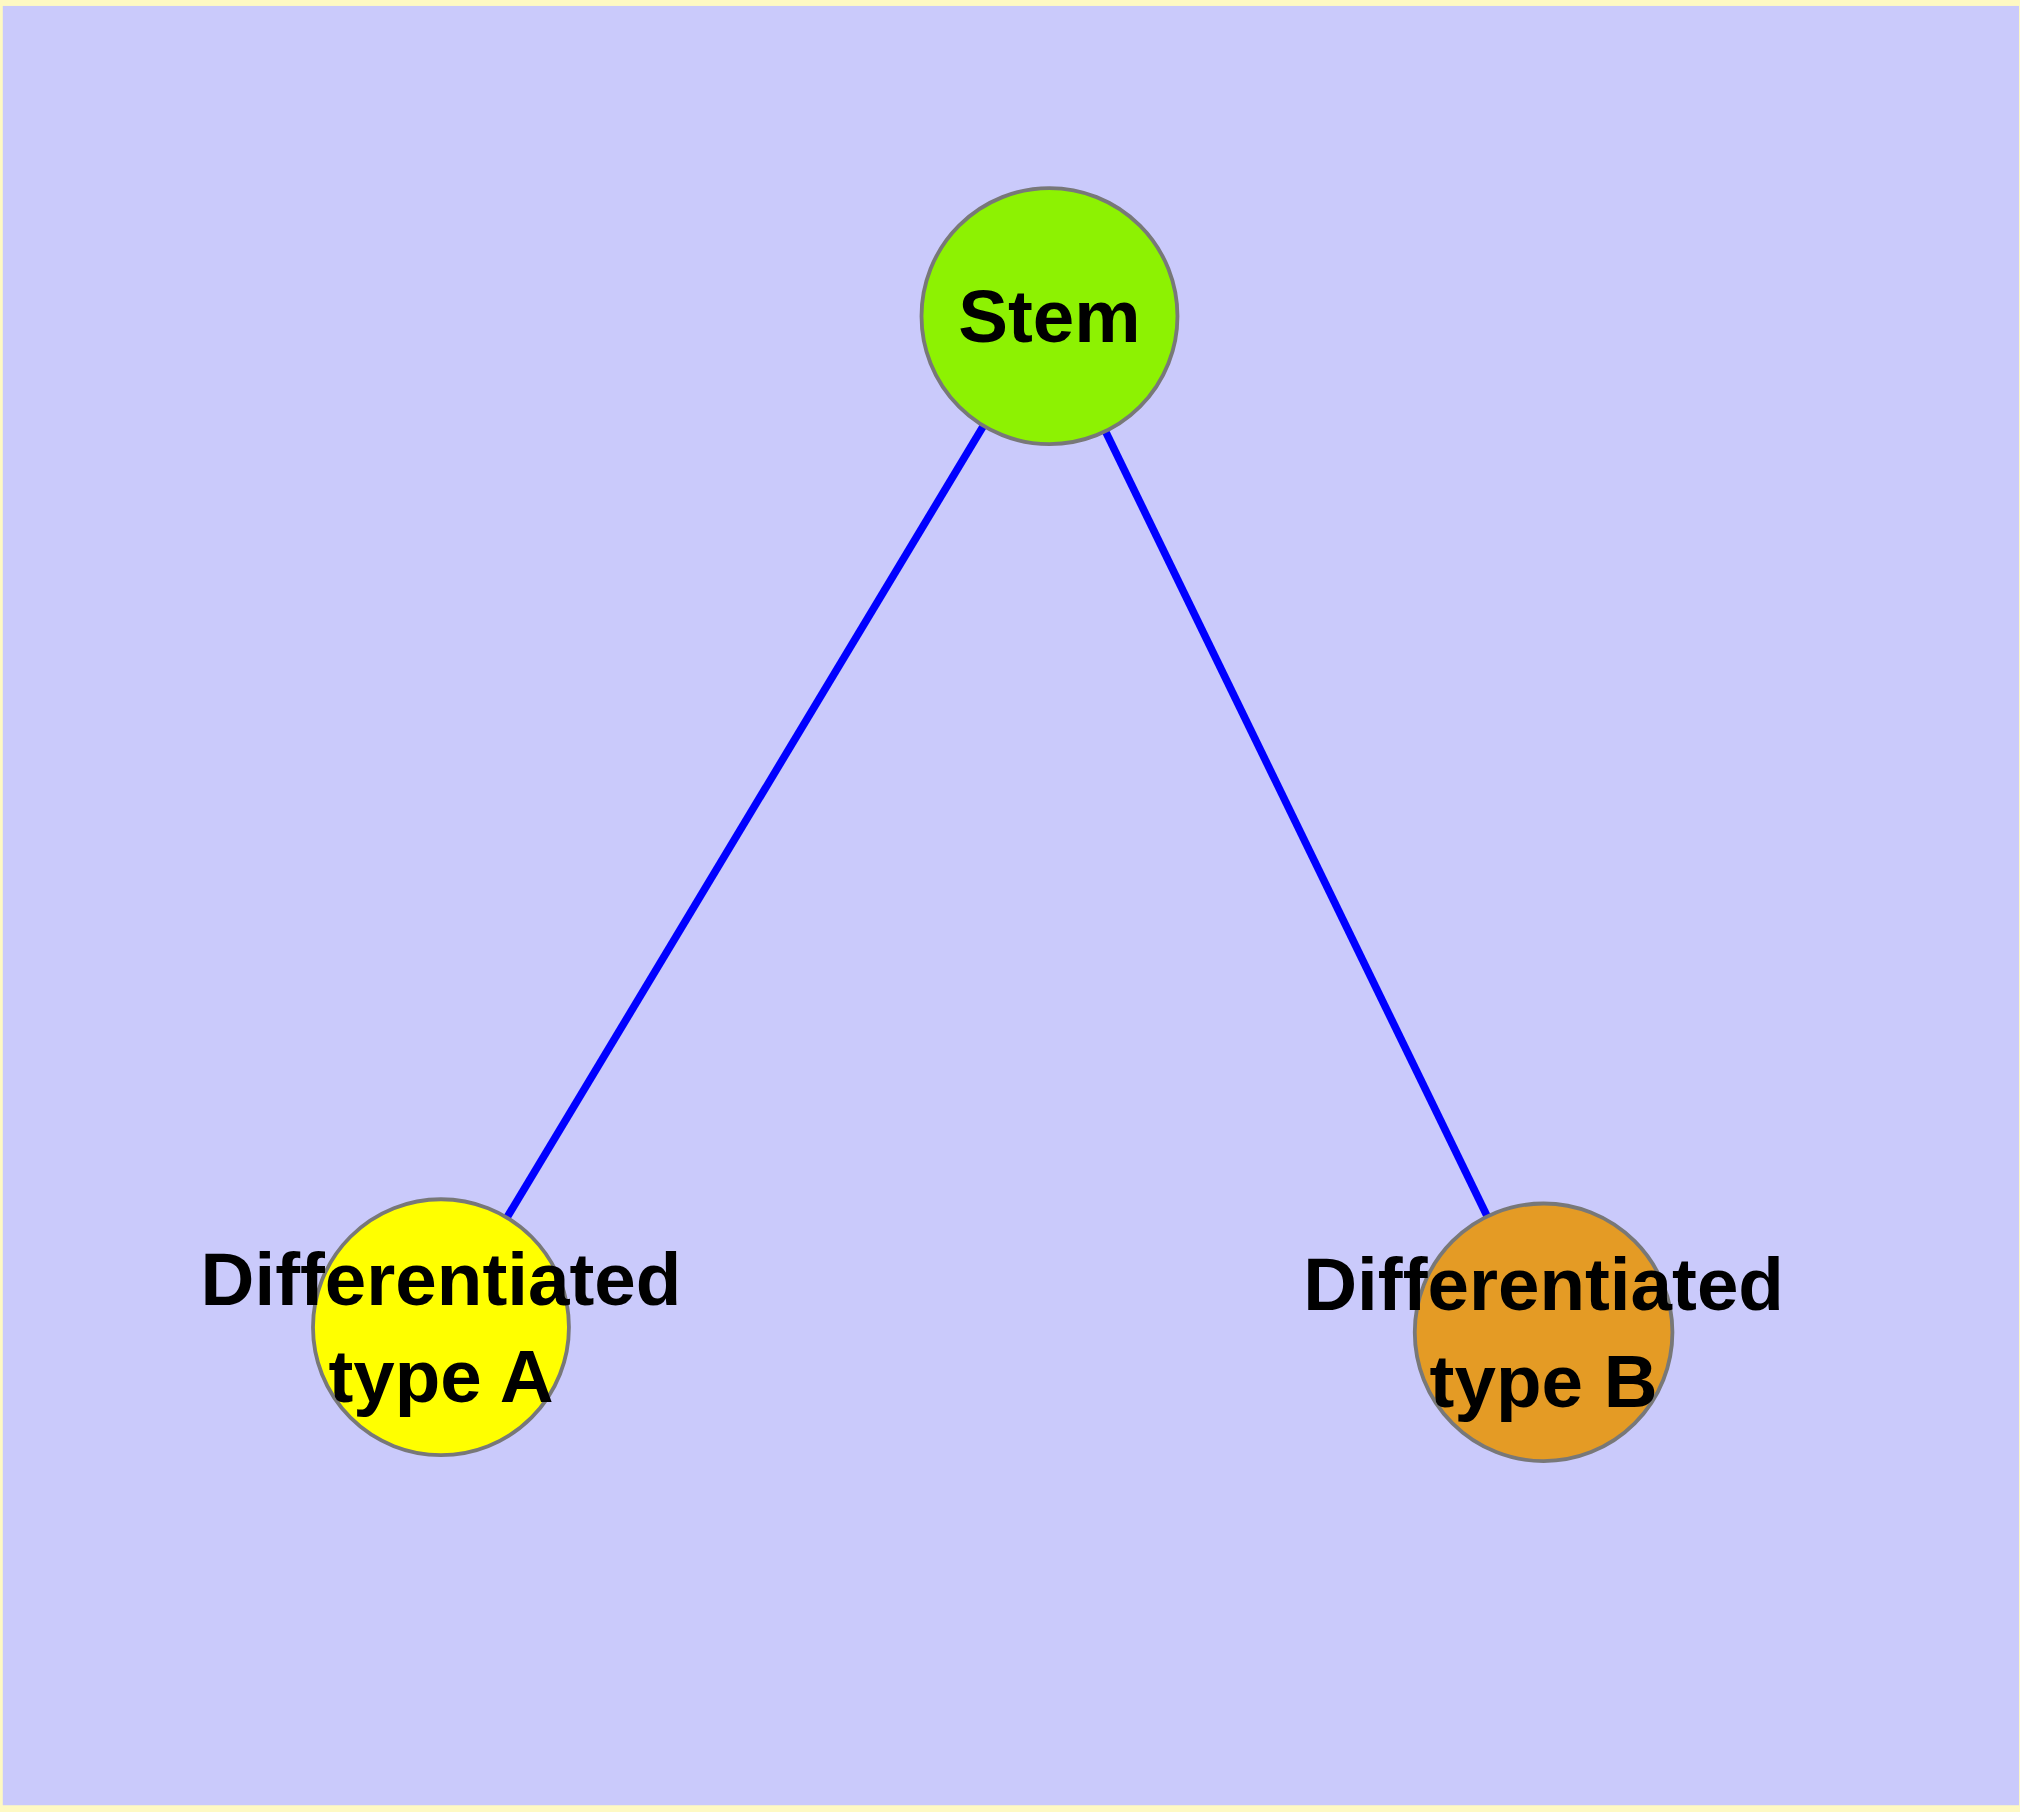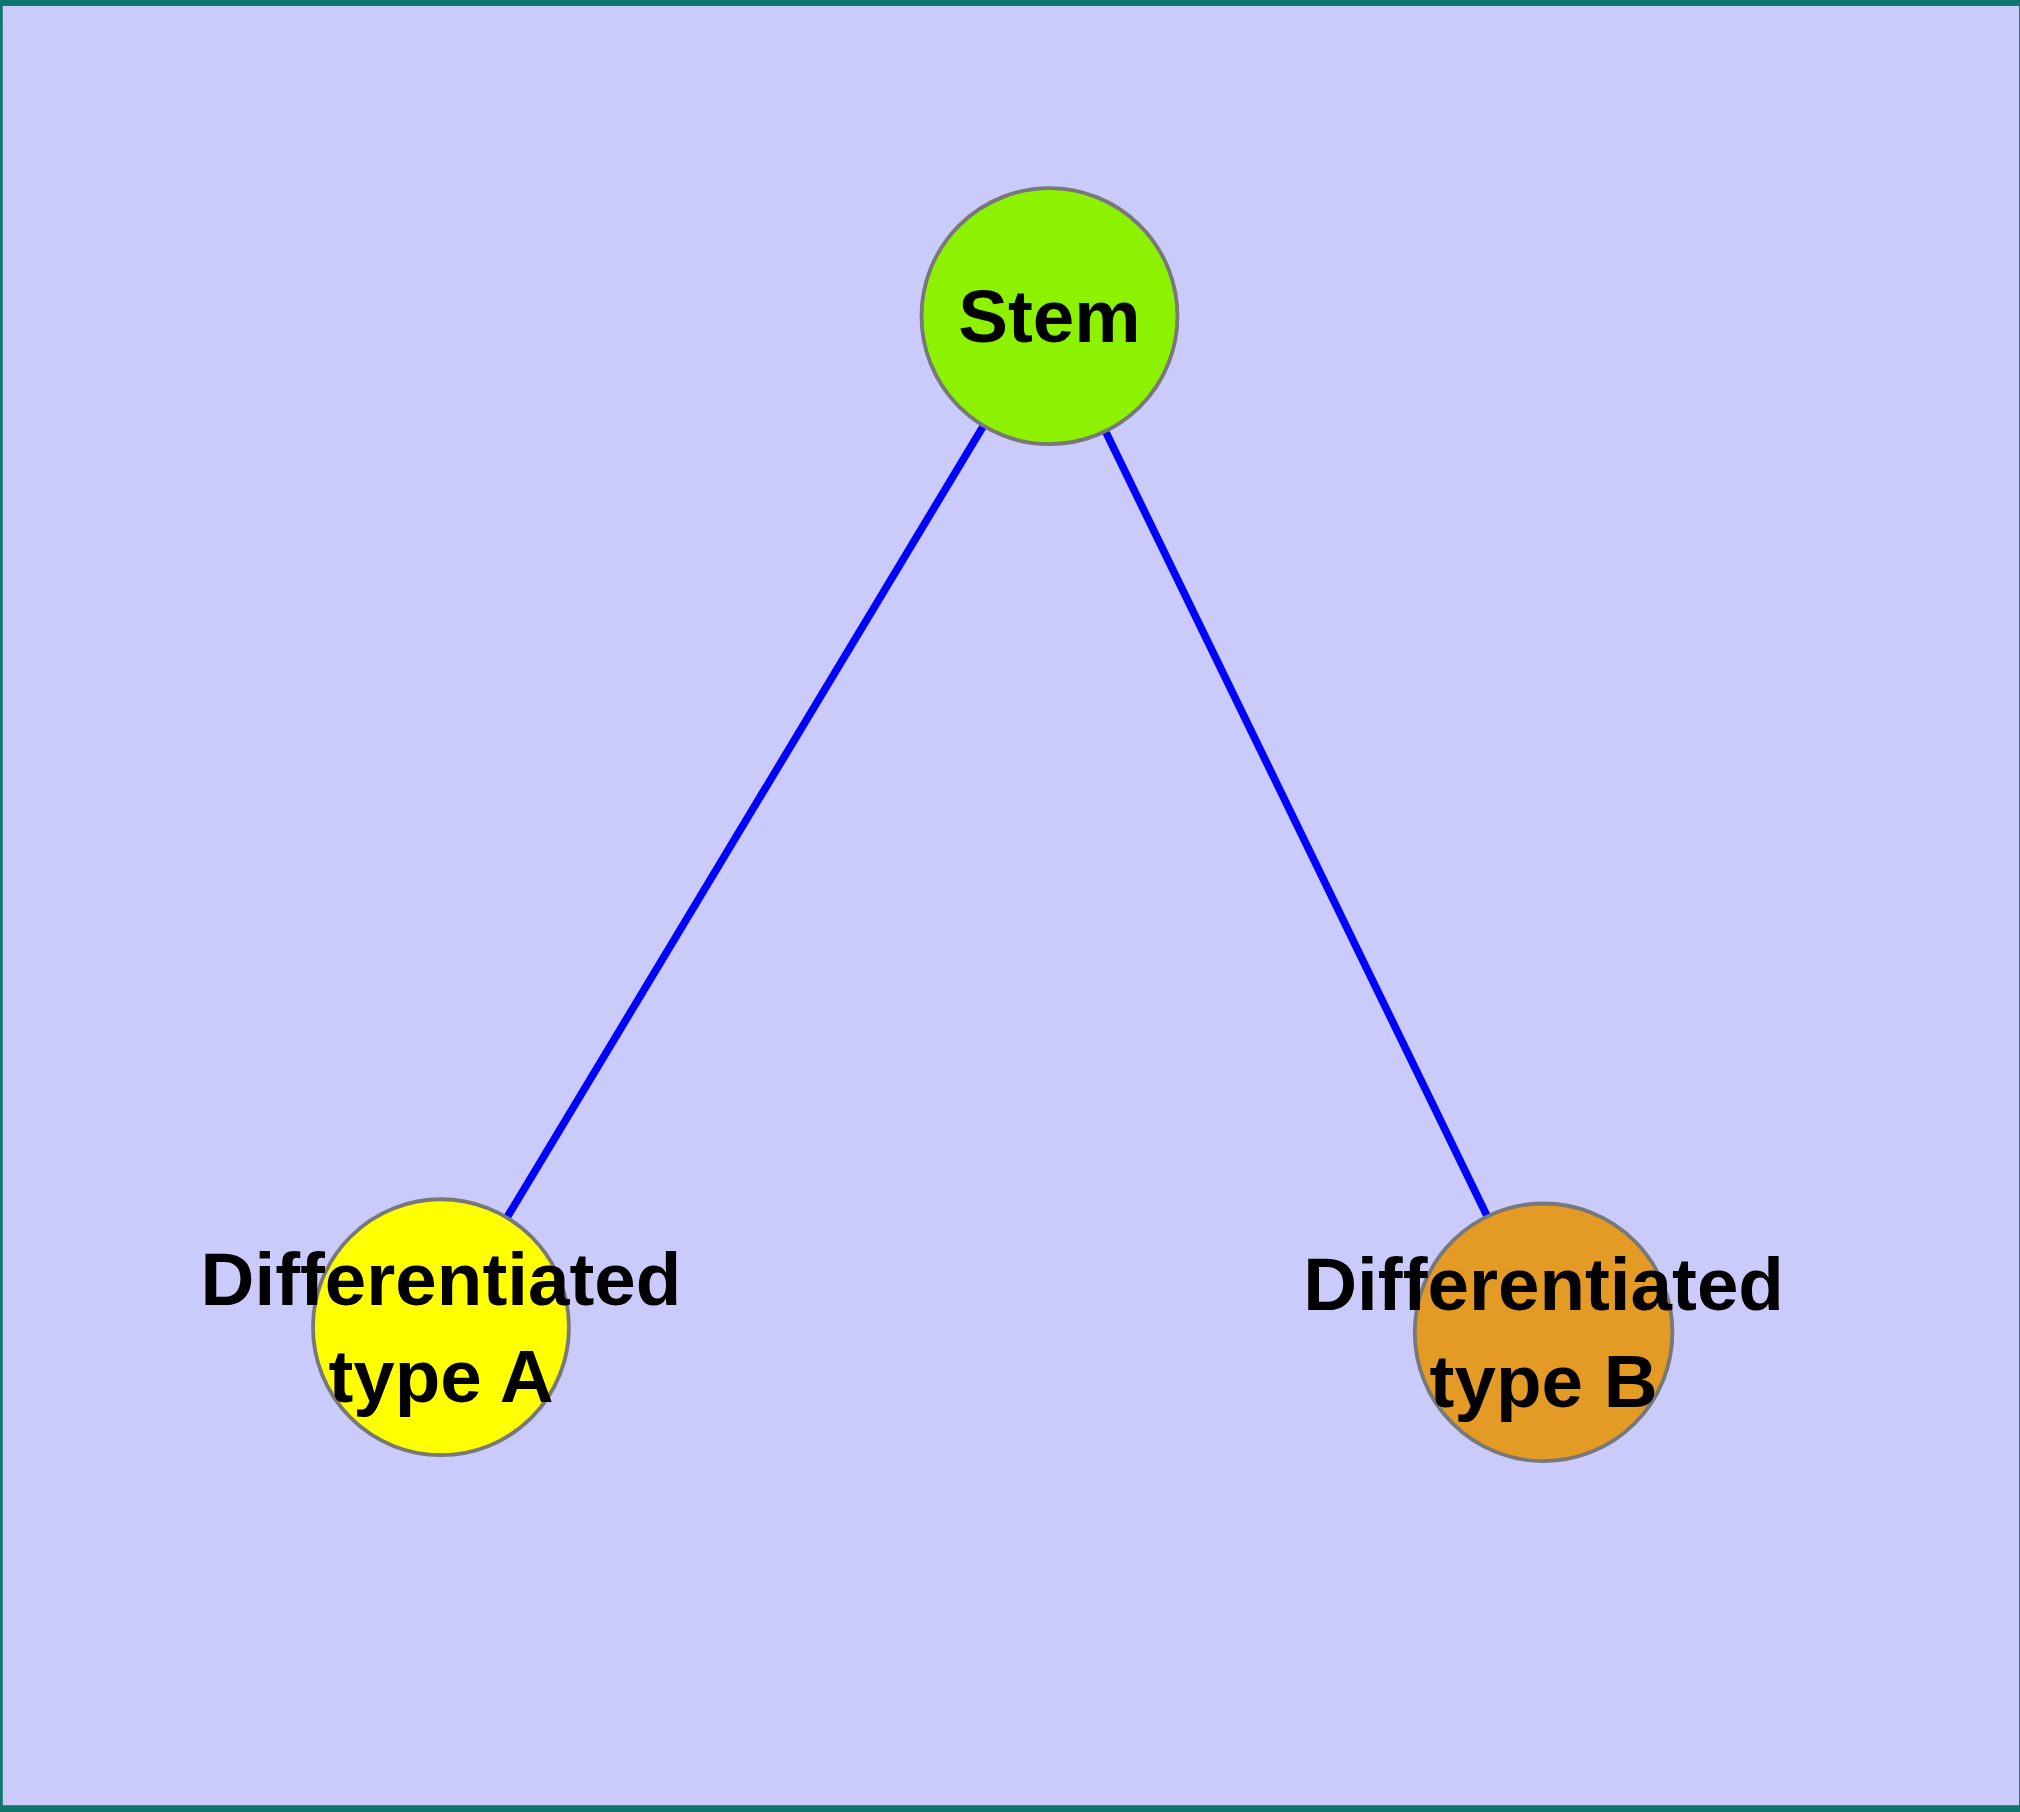--- a/index.html
+++ b/index.html
@@ -8,21 +8,21 @@
     background: #ffffff;
     width: 2021px;
     height: 1812px;
     overflow: hidden;
     font-family: "Liberation Sans", sans-serif;
   }
   .stage {
     position: relative;
     width: 2021px;
     height: 1812px;
-    background: #0f766e;
+    background: #fef9c3;
   }
   svg.graph {
     display: block;
     width: 2021px;
     height: 1812px;
   }
   .node-label {
     font-family: "Liberation Sans", sans-serif;
     font-weight: bold;
   }

